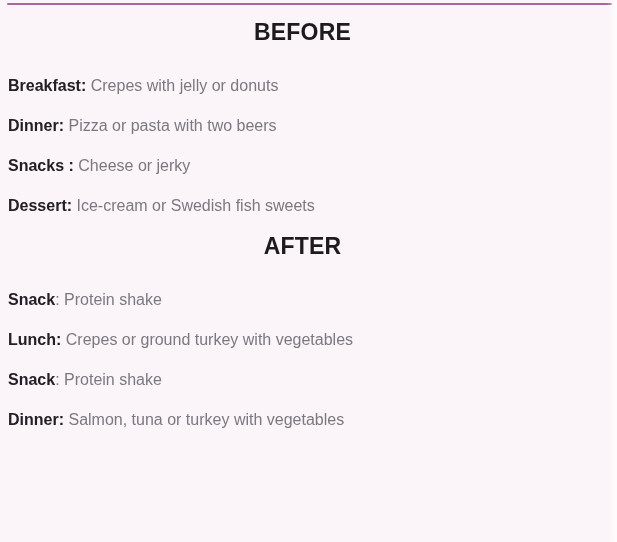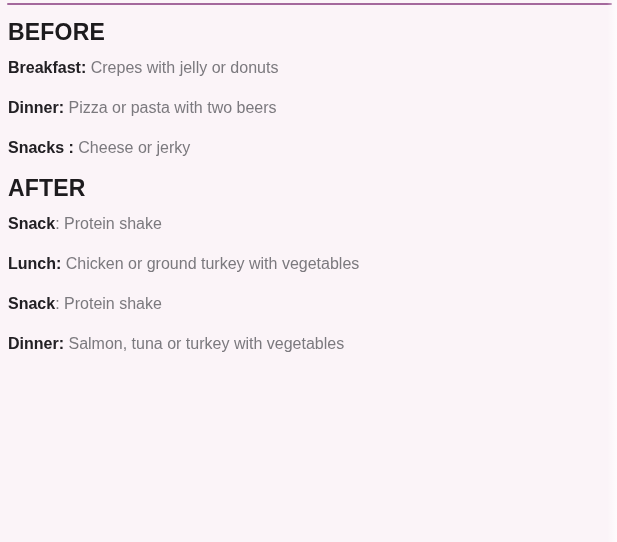--- a/index.html
+++ b/index.html
@@ -33,29 +33,30 @@
     padding: 0 20px 0 8px;
   }
   .section-heading {
     margin: 0;
     padding-top: 19px;
     font-size: 23px;
     line-height: 27px;
     font-weight: bold;
     letter-spacing: 0.2px;
     color: #1d1b1e;
+    text-align: center;
   }
   .section-heading.after { padding-top: 19px; }
   .meal-row {
     margin: 23px 0 0 0;
     font-size: 16px;
     line-height: 17px;
     color: #7b797e;
   }
-  .section .meal-row:first-of-type { margin-top: 13px; }
+  .section .meal-row:first-of-type { margin-top: 31px; }
   .meal-label {
     font-weight: bold;
     color: #222024;
   }
   .meal-separator {
     font-weight: bold;
     color: #222024;
     white-space: pre;
   }
   .meal-separator[data-sepstyle="muted"] {
@@ -78,29 +79,30 @@
   <div class="section">
     <h1 class="section-heading">BEFORE</h1>
 
     <p class="meal-row"><span class="meal-label">Breakfast</span><span class="meal-separator">:</span><span class="meal-text">Crepes with jelly or donuts</span></p>
 
 
     <p class="meal-row"><span class="meal-label">Dinner</span><span class="meal-separator">:</span><span class="meal-text">Pizza or pasta with two beers</span></p>
 
     <p class="meal-row"><span class="meal-label">Snacks</span><span class="meal-separator"> :</span><span class="meal-text">Cheese or jerky</span></p>
 
+    <p class="meal-row"><span class="meal-label">Dessert</span><span class="meal-separator">:</span><span class="meal-text">Ice-cream or Swedish fish sweets</span></p>
   </div>
 
   <div class="section">
     <h1 class="section-heading after">AFTER</h1>
 
 
     <p class="meal-row"><span class="meal-label">Snack</span><span class="meal-separator" data-sepstyle="muted">:</span><span class="meal-text">Protein shake</span></p>
 
-    <p class="meal-row"><span class="meal-label">Lunch</span><span class="meal-separator">:</span><span class="meal-text">Chicken or ground turkey with vegetables</span></p>
+    <p class="meal-row"><span class="meal-label">Lunch</span><span class="meal-separator">:</span><span class="meal-text">Crepes or ground turkey with vegetables</span></p>
 
     <p class="meal-row"><span class="meal-label">Snack</span><span class="meal-separator" data-sepstyle="muted">:</span><span class="meal-text">Protein shake</span></p>
 
     <p class="meal-row"><span class="meal-label">Dinner</span><span class="meal-separator">:</span><span class="meal-text">Salmon, tuna or turkey with vegetables</span></p>
 
   </div>
 
 </div>
 
 </body></html>

